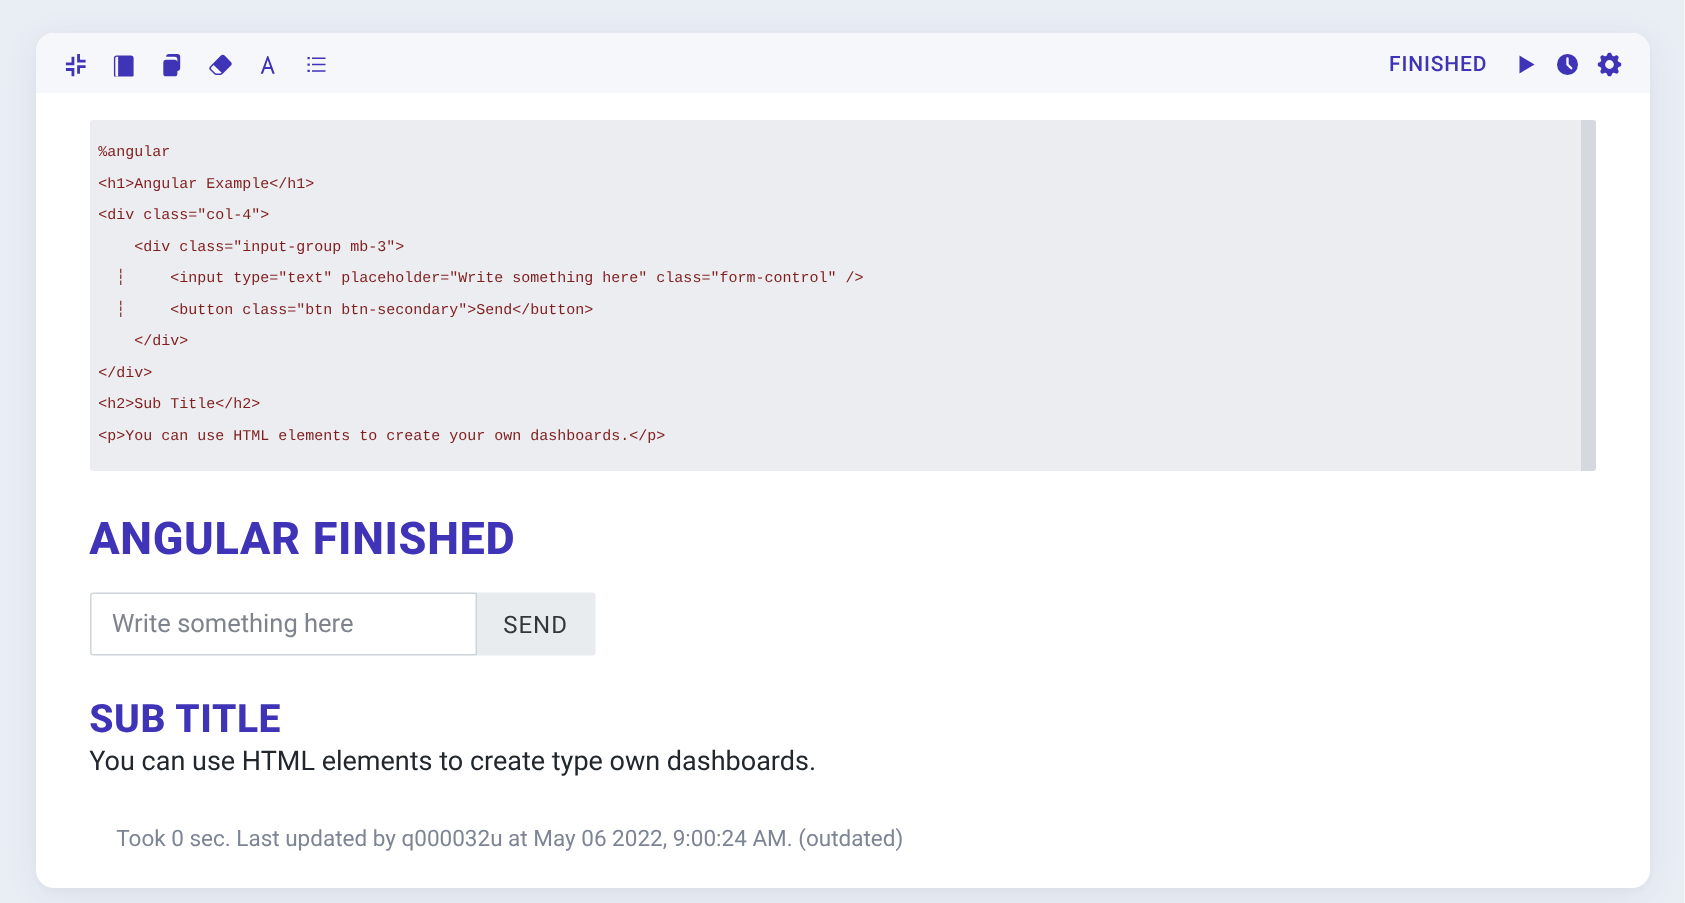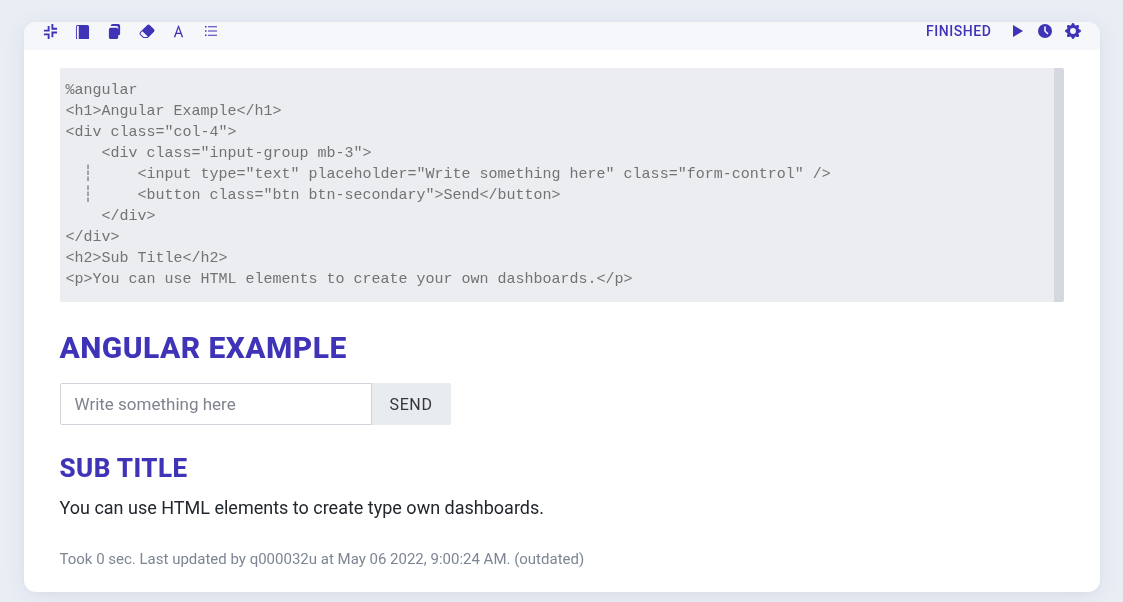--- a/index.html
+++ b/index.html
@@ -14,21 +14,21 @@
       border-radius: 12px;
       box-shadow: 0 4px 24px rgba(60,70,120,0.07), 0 1.5px 4px rgba(60,70,120,0.03);
       overflow: hidden;
       width: 1076px;
       margin: 0 auto;
     }
     .toolbar {
       display: flex;
       align-items: flex-end;
       justify-content: space-between;
-      padding: 0 18px 10px 18px;
+      padding: 12px 18px 10px 18px;
       background: #f6f7fb;
       gap: 11px;
     }
     .toolbar-left, .toolbar-right {
       display: flex;
       align-items: center;
       gap: 14px;
     }
     .toolbar-right { gap: 10px; }
     .t-icon {
@@ -51,51 +51,51 @@
     .card-body {
       padding: 18px 0 24px 0;
     }
     .code-block {
       margin: 0 36px 0 36px;
       background: #ecedf1;
       border-right: 10px solid #d6d8df;
       border-radius: 2px;
       padding: 12px 0 12px 6px;
       font-family: ui-monospace, SFMono-Regular, "SF Mono", Menlo, Consolas, "Liberation Mono", monospace;
-      font-size: 15px;
+      font-size: 10px;
       line-height: 21px;
-      color: #737373;
+      color: #7f1d1d;
       white-space: pre;
       overflow: hidden;
     }
     .output {
       padding: 28px 36px 0 36px;
     }
     .h1 {
       font-size: 30px;
       font-weight: 800;
       color: #3f33b7;
       letter-spacing: 0.015em;
       margin-bottom: 18px;
     }
     .h2 {
       font-size: 26px;
       font-weight: 800;
       color: #3f33b7;
       letter-spacing: 0.015em;
       margin-top: 28px;
-      margin-bottom: 14px;
+      margin-bottom: 2px;
     }
     .input-row { display: inline-flex; align-items:stretch; }
     .text-input {
       border: 1px solid #ced4da;
       padding: 10px 14px;
       font-size: 17px;
       color: #495057;
-      width: 312px;
+      width: 258px;
       border-radius: 2px 0 0 2px;
       font-family: inherit;
     }
     .text-input::placeholder { color: #7e838d; }
     .send-btn {
       border: none;
       background: #e9ecef;
       padding: 0 18px;
       font-size: 16px;
       font-weight: 400;
@@ -106,21 +106,21 @@
       font-family: inherit;
     }
     .para {
       font-size: 18px;
       color: #22272d;
       margin-bottom: 32px;
     }
     .meta {
       font-size: 15px;
       color: #7d8594;
-      padding: 0 36px;
+      padding: 0 54px;
     }
   </style>
 </head>
 <body>
 
 <div class="card">
 
   <div class="toolbar">
     <div class="toolbar-left">
       <span class="t-icon">
@@ -181,21 +181,21 @@
 &lt;div class="col-4"&gt;
     &lt;div class="input-group mb-3"&gt;
   ┆     &lt;input type="text" placeholder="Write something here" class="form-control" /&gt;
   ┆     &lt;button class="btn btn-secondary"&gt;Send&lt;/button&gt;
     &lt;/div&gt;
 &lt;/div&gt;
 &lt;h2&gt;Sub Title&lt;/h2&gt;
 &lt;p&gt;You can use HTML elements to create your own dashboards.&lt;/p&gt;</div>
 
     <div class="output">
-      <div class="h1">ANGULAR EXAMPLE</div>
+      <div class="h1">ANGULAR FINISHED</div>
       <div class="input-row">
         <input class="text-input" type="text" placeholder="Write something here" style="">
         <button class="send-btn">SEND</button>
       </div>
       <div class="h2">SUB TITLE</div>
       <div class="para">You can use HTML elements to create type own dashboards.</div>
     </div>
 
     <div class="meta">Took 0 sec. Last updated by q000032u at May 06 2022, 9:00:24 AM. (outdated)</div>
   </div>

